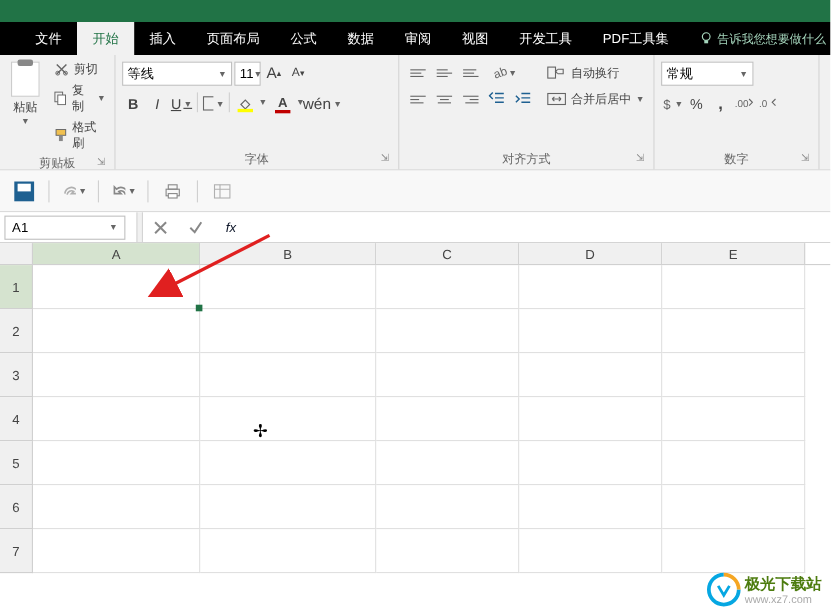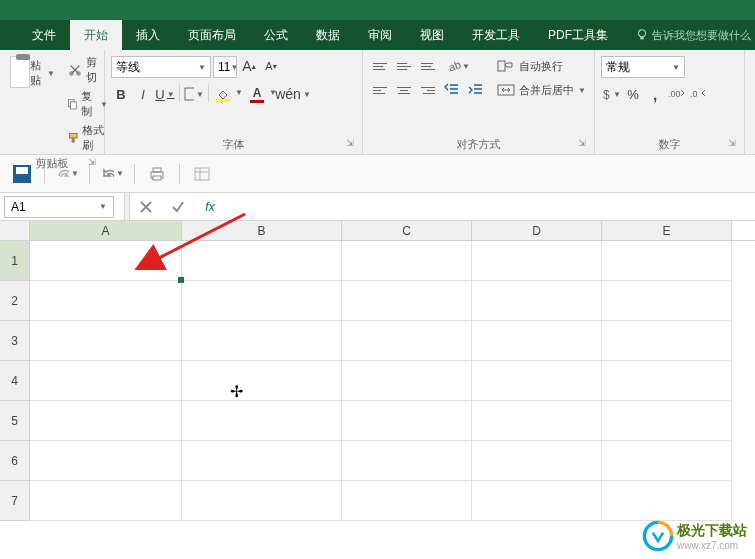--- a/index.html
+++ b/index.html
@@ -2,35 +2,35 @@
 <html><head>
 <meta charset="utf-8">
 <style>
 * { margin: 0; padding: 0; box-sizing: border-box; font-family: "Microsoft YaHei", sans-serif; }
 body { width: 755px; height: 559px; background: #fff; overflow: hidden; position: relative; }
 
 
 .title-bar { height: 20px; background: #217346; }
 
 
-.menu-tabs { height: 30px; background: #14532d; display: flex; align-items: center; padding-left: 18px; }
+.menu-tabs { height: 30px; background: #000000; display: flex; align-items: center; padding-left: 18px; }
 .menu-tab { color: #fff; font-size: 12px; padding: 0 14px; height: 30px; display: flex; align-items: center; cursor: pointer; }
 .menu-tab.active { background: #f1f1f1; color: #217346; }
 .tell-me { margin-left: auto; color: #a5d5bc; font-size: 11px; display: flex; align-items: center; padding-right: 4px; }
 .bulb-icon { width: 14px; height: 14px; margin-right: 3px; }
 
 
 .ribbon { height: 105px; background: #f1f1f1; border-bottom: 1px solid #d4d4d4; display: flex; }
 .ribbon-group { border-right: 1px solid #d4d4d4; padding: 4px 6px 2px; display: flex; flex-direction: column; }
 .group-content { flex: 1; display: flex; align-items: flex-start; }
 .group-label { text-align: center; font-size: 11px; color: #666; padding-top: 2px; position: relative; }
 .dialog-launcher { position: absolute; right: 0; bottom: 2px; width: 12px; height: 12px; font-size: 9px; color: #888; }
 
 
-.paste-btn { display: flex; flex-direction: row; align-items: center; padding: 2px 4px; cursor: pointer; }
+.paste-btn { display: flex; flex-direction: column; align-items: center; padding: 2px 4px; cursor: pointer; }
 .paste-icon { width: 26px; height: 32px; background: #fff; border: 1px solid #ccc; position: relative; margin-bottom: 2px; }
 .paste-icon::before { content: ''; position: absolute; top: -3px; left: 5px; width: 14px; height: 6px; background: #888; border-radius: 2px; }
 .paste-label { font-size: 11px; color: #444; }
 .dropdown-arrow { font-size: 8px; color: #666; margin-top: 1px; }
 .clip-buttons { display: flex; flex-direction: column; margin-left: 6px; gap: 2px; }
 .clip-btn { display: flex; align-items: center; font-size: 11px; color: #444; padding: 1px 2px; cursor: pointer; }
 .clip-icon { width: 16px; height: 14px; margin-right: 3px; }
 
 
 .font-row { display: flex; align-items: flex-start; gap: 2px; margin-bottom: 6px; }
@@ -63,21 +63,21 @@
 .qat { height: 38px; background: #f8f8f8; border-bottom: 1px solid #d4d4d4; display: flex; align-items: center; padding-left: 10px; gap: 10px; }
 .qat-btn { width: 24px; height: 24px; display: flex; align-items: center; justify-content: center; cursor: pointer; color: #666; }
 .qat-sep { width: 1px; height: 20px; background: #d0d0d0; }
 .save-icon { width: 18px; height: 18px; background: #1e6091; position: relative; }
 .save-icon::after { content: ''; position: absolute; top: 2px; left: 3px; width: 12px; height: 7px; background: #fff; }
 
 
 .formula-bar { height: 28px; background: #fff; border-bottom: 1px solid #d4d4d4; display: flex; align-items: center; }
 .name-box { width: 110px; height: 22px; border: 1px solid #c0c0c0; margin-left: 4px; display: flex; align-items: center; padding: 0 6px; font-size: 12px; justify-content: space-between; }
 .fb-sep { width: 6px; height: 100%; background: #f0f0f0; border-left: 1px solid #d4d4d4; border-right: 1px solid #d4d4d4; margin-left: 10px; }
-.fb-btn { width: 24px; height: 24px; display: flex; align-items: center; justify-content: center; cursor: pointer; color: #0369a1; font-size: 14px; margin: 0 4px; }
+.fb-btn { width: 24px; height: 24px; display: flex; align-items: center; justify-content: center; cursor: pointer; color: #0f172a; font-size: 14px; margin: 0 4px; }
 .fx { font-style: italic; font-size: 12px; }
 .formula-input { flex: 1; height: 22px; border: none; outline: none; padding: 0 6px; font-size: 12px; }
 
 
 .grid-area { position: relative; background: #fff; }
 .col-headers { display: flex; height: 20px; border-bottom: 1px solid #d0d0d0; }
 .select-all { width: 30px; background: #f0f0f0; border-right: 1px solid #d0d0d0; }
 .col-header { background: #f0f0f0; border-right: 1px solid #d0d0d0; display: flex; align-items: center; justify-content: center; font-size: 12px; color: #444; }
 .col-header.active { background: #d5e3cf; }
 .grid-body { display: flex; }

